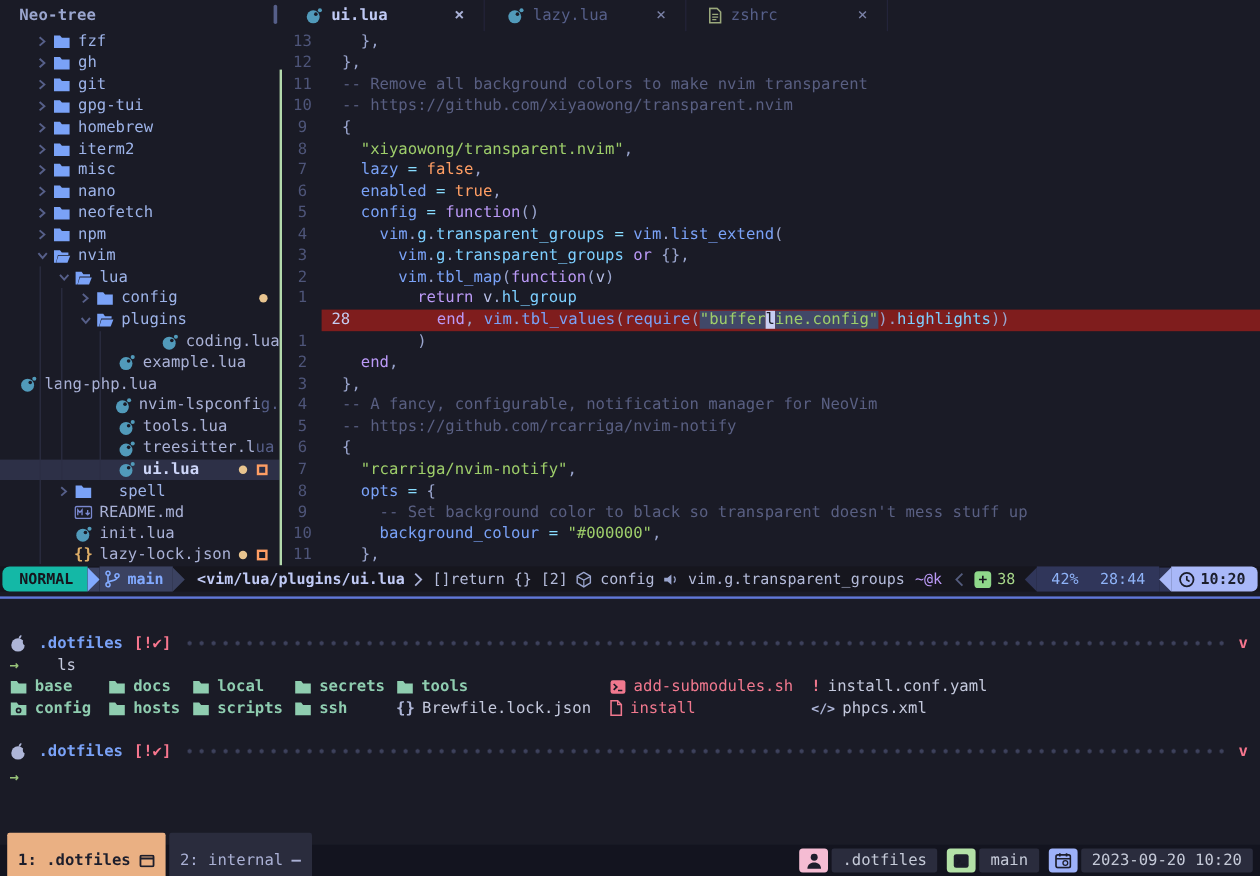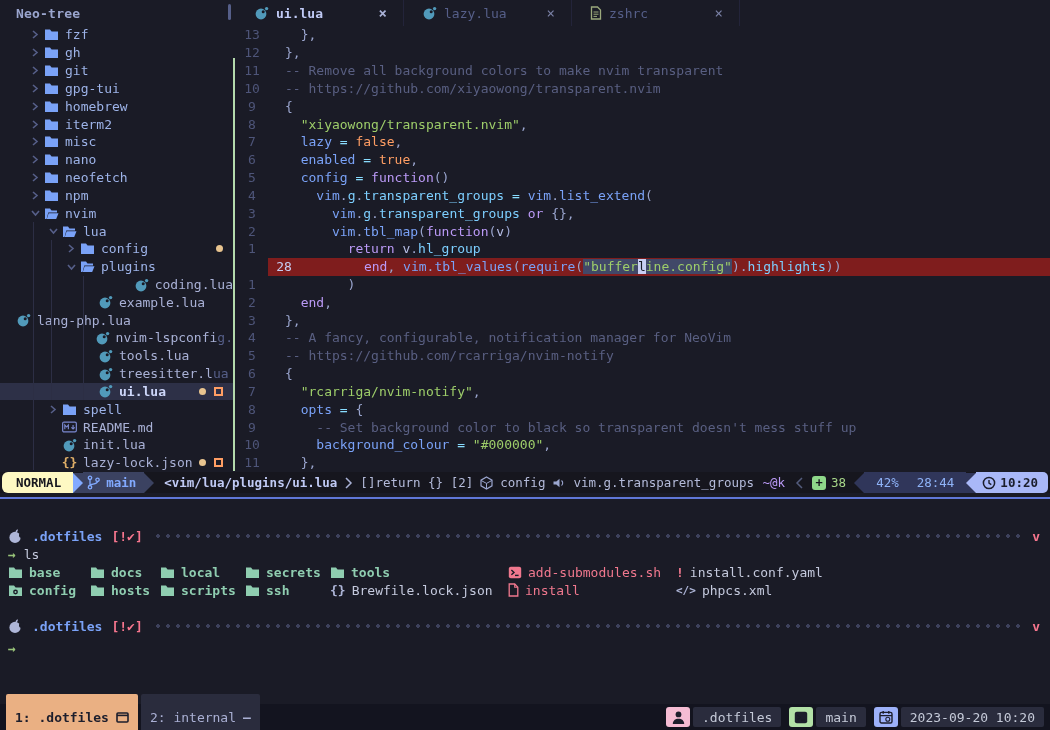--- a/index.html
+++ b/index.html
@@ -34,21 +34,21 @@
   .cl .toks{padding-left:17px;}
   .cl.cur{background:#7f1d1d;margin-left:32px;}
   .cl.cur .num{color:#c6cdf2;}
   .tk-w{color:#b8c0e8}.tk-v{color:#7aa2f7}.tk-f{color:#7dcfff}.tk-kw{color:#bb9af7}
   .tk-b{color:#ff9e64}.tk-s{color:#9ece6a}.tk-c{color:#595f82}.tk-pn{color:#9aa5ce}.tk-o{color:#89ddff}
   .tk-shl{color:#9ece6a;background:#414868;}
   .tk-cur{color:#1a1b26;background:#c8cef2;}
   
   .statusline{position:absolute;left:0;top:472px;right:0;height:21px;background:#16161e;
     display:flex;align-items:center;font-size:12.5px;}
-  .seg-mode{background:#fef9c3;color:#16161e;font-weight:bold;padding:0 12px 0 14px;height:21px;
+  .seg-mode{background:#14b8a6;color:#16161e;font-weight:bold;padding:0 12px 0 14px;height:21px;
     display:flex;align-items:center;border-radius:6px 0 0 6px;margin-left:2px;}
   .tri{width:0;height:0;border-top:10.5px solid transparent;border-bottom:10.5px solid transparent;flex:none;}
   .tri.a{border-left:10px solid #82aaff;background:#3b4261;}
   .tri.b{border-left:10px solid #3b4261;}
   .seg-branch{background:#3b4261;color:#82aaff;height:21px;display:flex;align-items:center;gap:6px;padding:0 8px 0 4px;font-weight:bold;}
   .sl-mid{display:flex;align-items:center;gap:7px;margin-left:10px;white-space:pre;color:#b4bbda;}
   .sl-path{color:#c0caf5;font-weight:bold;}
   .sl-right{margin-left:auto;display:flex;align-items:center;height:21px;}
   .sl-reg{color:#bb9af7;margin-right:10px;}
   .plusbox{width:14px;height:14px;border-radius:3px;background:#8fd88a;color:#16161e;font-weight:bold;
@@ -240,21 +240,21 @@
           </svg></span><span style="">treesitter.l</span><span class="fade">ua</span></div>
       <div class="trow sel" style="padding-left: 82px;"><span class="chev ico"></span><span class="ficon ico"><svg width="15" height="14" viewBox="0 0 15 14">
             <circle cx="7" cy="8" r="5.4" fill="#519aba"></circle>
             <circle cx="9.2" cy="5.8" r="1.5" fill="#1a1b26"></circle>
             <circle cx="12.6" cy="2.6" r="1.7" fill="#519aba"></circle>
           </svg></span><span style="">ui.lua</span><span class="badges"><span class="b-dot"></span><span class="b-sq"></span></span></div>
       <div class="trow" style="padding-left: 46px;"><span class="chev ico"><svg width="8" height="11" viewBox="0 0 8 11">
             <polyline points="2,2 6,5.5 2,9" fill="none" stroke="#565f89" stroke-width="1.6"></polyline>
           </svg></span><span class="ficon ico"><svg width="15" height="13" viewBox="0 0 15 13">
             <path d="M1 1.5h5l1.6 2H14v8.5H1z" fill="#7aa2f7"></path>
-          </svg></span><span style="color:#9db3e8;">spell</span></div>
+          </svg></span><span style="color:#9db3e8;margin-left:16px;">spell</span></div>
       <div class="trow" style="padding-left: 46px;"><span class="chev ico"></span><span class="ficon ico"><svg width="16" height="12" viewBox="0 0 16 12">
             <rect x="0.7" y="0.7" width="14.6" height="10.6" rx="1.5" fill="none" stroke="#7a88cf" stroke-width="1.3"></rect>
             <path d="M3 8.5V3.8l1.9 2.2 1.9-2.2v4.7" fill="none" stroke="#7a88cf" stroke-width="1.2"></path>
             <path d="M11.8 3.8v4.4m-1.8-1.8 1.8 1.8 1.8-1.8" fill="none" stroke="#7a88cf" stroke-width="1.2"></path>
           </svg></span><span style="">README.md</span></div>
       <div class="trow" style="padding-left: 46px;"><span class="chev ico"></span><span class="ficon ico"><svg width="15" height="14" viewBox="0 0 15 14">
             <circle cx="7" cy="8" r="5.4" fill="#519aba"></circle>
             <circle cx="9.2" cy="5.8" r="1.5" fill="#1a1b26"></circle>
             <circle cx="12.6" cy="2.6" r="1.7" fill="#519aba"></circle>
           </svg></span><span style="">init.lua</span></div>
@@ -353,21 +353,21 @@
   </div>
 
   <div class="paneline"></div>
 
   <div class="shell" id="shell">
       <div class="pline" style="top: 28px;"><span class="ico"><svg width="16" height="16" viewBox="0 0 16 16">
             <circle cx="7" cy="9.4" r="5.6" fill="#aeb6d8"></circle>
             <circle cx="13.6" cy="7.2" r="2.6" fill="#1a1b26"></circle>
             <path d="M7.6 4.6c-.3-1.6.7-3 2.2-3.4.3 1.6-.7 3-2.2 3.4z" fill="#aeb6d8"></path>
           </svg></span><span class="p-cwd">.dotfiles</span><span class="p-git">[!✔]</span><span class="dots"></span><span class="p-tail">v</span></div>
-      <div class="pline" style="top: 46px;"><span class="p-arrow">→ </span><span style="color:#c4c9dd;">ls</span></div>
+      <div class="pline" style="top: 46px;"><span class="p-arrow">→ </span><span style="color:#c4c9dd;margin-left:24px;">ls</span></div>
       <div class="ls-row" style="top: 64px;">
         <div class="ls-item" style="width: 82px; flex: 0 0 auto;"><span class="ico"><svg width="15" height="13" viewBox="0 0 15 13">
               <path d="M1 1.5h5l1.6 2H14v8.5H1z" fill="#8fcdb0"></path>
             </svg></span><span class="k-dir">base</span></div>
         <div class="ls-item" style="width: 70px; flex: 0 0 auto;"><span class="ico"><svg width="15" height="13" viewBox="0 0 15 13">
               <path d="M1 1.5h5l1.6 2H14v8.5H1z" fill="#8fcdb0"></path>
             </svg></span><span class="k-dir">docs</span></div>
         <div class="ls-item" style="width: 85px; flex: 0 0 auto;"><span class="ico"><svg width="15" height="13" viewBox="0 0 15 13">
               <path d="M1 1.5h5l1.6 2H14v8.5H1z" fill="#8fcdb0"></path>
             </svg></span><span class="k-dir">local</span></div>

